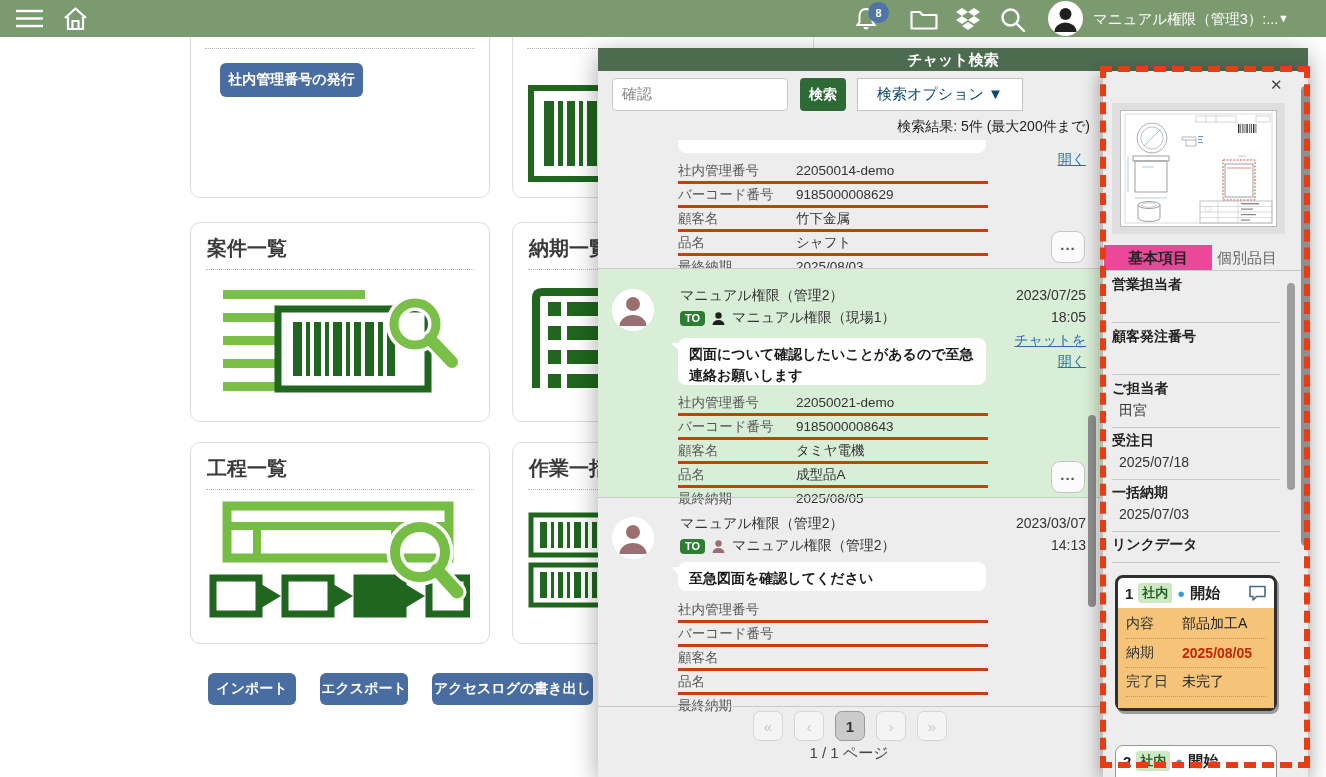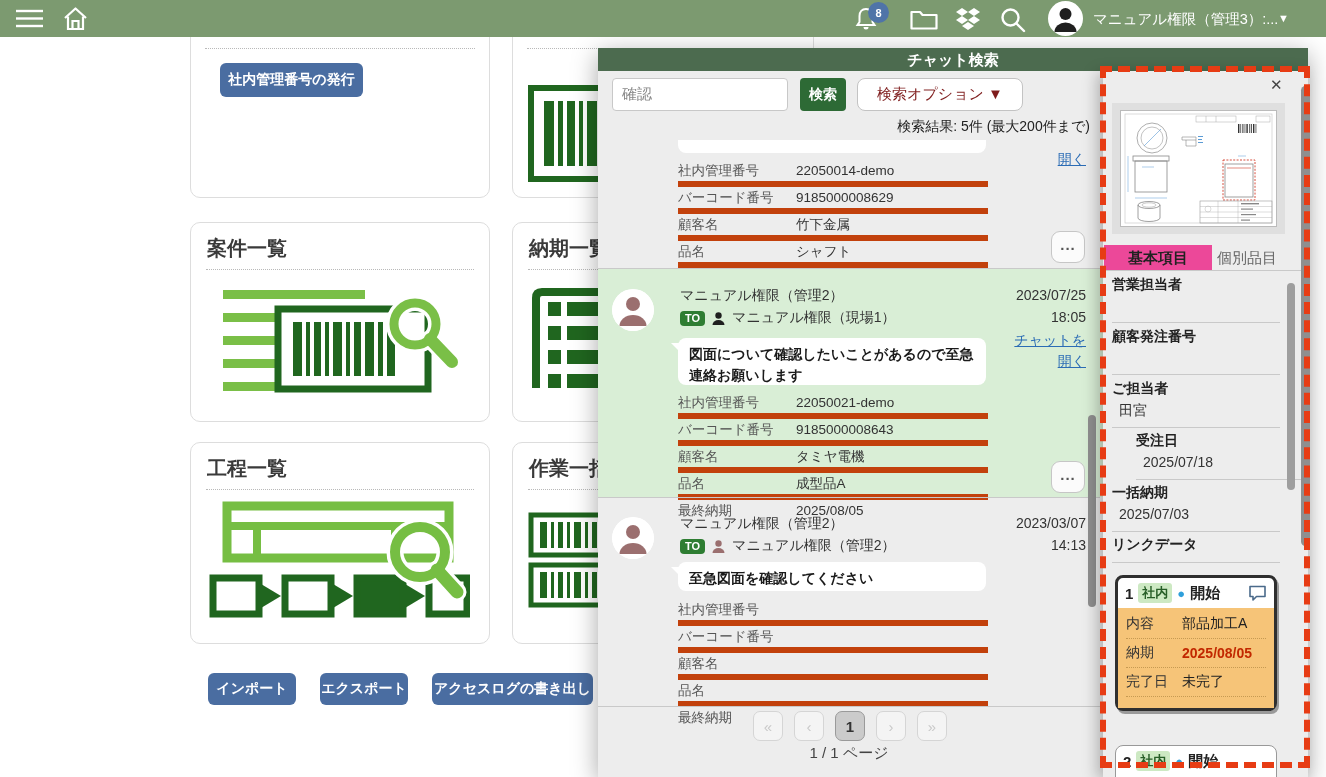--- a/index.html
+++ b/index.html
@@ -27,42 +27,42 @@
   
   #modal{left:598px;top:48px;width:710px;height:729px;background:#ededed;z-index:10;
          box-shadow:0 6px 24px rgba(0,0,0,.35);}
   #modal-header{position:absolute;left:0;top:0;width:710px;height:23px;background:#4c6b4f;
                 color:#fff;font-size:15px;font-weight:bold;text-align:center;line-height:23px;}
   #search-input{position:absolute;left:14px;top:30px;width:176px;height:33px;border:1px solid #c8c8c8;
                 border-radius:4px;background:#fff;font-size:15px;color:#888;padding:0 9px;box-sizing:border-box;
                 font-family:"Liberation Sans","DejaVu Sans",sans-serif;}
   #search-btn{position:absolute;left:202px;top:30px;width:46px;height:33px;background:#2d6a35;color:#fff;
               font-size:14px;font-weight:bold;border:none;border-radius:4px;cursor:pointer;}
-  #options-btn{position:absolute;left:259px;top:30px;width:166px;height:33px;background:#fff;color:#7f1d1d;
-               font-size:15px;border:1px solid #c3c3c3;border-radius:8px;cursor:pointer;
+  #options-btn{position:absolute;left:259px;top:30px;width:166px;height:33px;background:#fff;color:#0c4a6e;
+               font-size:15px;border:1px solid #c3c3c3;border-radius:0;cursor:pointer;
                font-family:"Liberation Sans","DejaVu Sans",sans-serif;}
   #result-summary{position:absolute;left:190px;top:70px;width:302px;text-align:right;font-size:14px;color:#222;white-space:nowrap;}
 
   .chat-row{position:absolute;left:0;width:710px;}
   .row-sep{position:absolute;left:0;width:502px;border-top:1px solid #c9c9c9;}
   .avatar{position:absolute;left:14px;width:42px;height:42px;border-radius:50%;background:#fff;overflow:hidden;}
   .sender{position:absolute;left:82px;font-size:14px;color:#333;white-space:nowrap;}
   .to-line{position:absolute;left:82px;height:18px;display:flex;align-items:center;gap:6px;}
   .to-badge{background:#2e7d32;color:#fff;font-size:11px;font-weight:bold;border-radius:4px;
             padding:2px 5px;line-height:1;}
   .to-name{font-size:14px;color:#333;white-space:nowrap;}
   .stamp{position:absolute;right:222px;text-align:right;font-size:14px;color:#333;white-space:nowrap;}
   .chat-link{position:absolute;right:222px;text-align:right;font-size:14px;color:#2b6cb5;
              text-decoration:underline;white-space:nowrap;cursor:pointer;}
   .bubble{position:absolute;left:80px;width:308px;background:#fff;border-radius:8px;
           padding:6px 11px;box-sizing:border-box;font-size:14px;font-weight:bold;color:#1a1a1a;line-height:21px;}
   .bubble:before{content:"";position:absolute;left:-7px;top:5px;border:7px solid transparent;
                  border-right-color:#fff;border-top-color:#fff;}
   .details{position:absolute;left:80px;width:310px;}
-  .drow{display:flex;height:21px;align-items:center;border-bottom:6px solid #c2410c;}
+  .drow{display:flex;height:21px;align-items:center;border-bottom:3px solid #c2410c;}
   .drow:last-child{border-bottom:none;}
   .dlabel{width:118px;font-size:13.5px;color:#555;flex:none;white-space:nowrap;}
   .dval{font-size:13.5px;color:#333;white-space:nowrap;}
   .ellipsis-btn{position:absolute;left:453px;width:34px;height:32px;border:1px solid #c6c6c6;border-radius:9px;
                 background:#fbfbfb;color:#555;font-size:15px;font-weight:bold;letter-spacing:1px;
                 display:flex;align-items:center;justify-content:center;cursor:pointer;padding-bottom:6px;box-sizing:border-box;}
 
   #modal-footer{position:absolute;left:0;top:658px;width:502px;height:71px;border-top:1px solid #c9c9c9;}
   .pg-btn{position:absolute;top:4px;width:28px;height:28px;border:1.5px solid #d5d5d5;border-radius:7px;
           background:#f4f4f4;color:#c9c9c9;font-size:15px;display:flex;align-items:center;justify-content:center;cursor:pointer;}
@@ -505,21 +505,21 @@
       <div class="pvalue"></div>
     </div>
     <div class="pfield" style="top:257px;height:46px;">
       <div class="plabel">顧客発注番号</div>
       <div class="pvalue"></div>
     </div>
     <div class="pfield" style="top:309px;height:47px;">
       <div class="plabel">ご担当者</div>
       <div class="pvalue">田宮</div>
     </div>
-    <div class="pfield" style="top:361px;height:47px;margin-left:24px;">
+    <div class="pfield" style="top:361px;height:47px;">
       <div class="plabel">受注日</div>
       <div class="pvalue">2025/07/18</div>
     </div>
     <div class="pfield" style="top:413px;height:47px;">
       <div class="plabel">一括納期</div>
       <div class="pvalue">2025/07/03</div>
     </div>
     <div class="pfield" style="top:465px;height:26px;">
       <div class="plabel">リンクデータ</div>
     </div>

